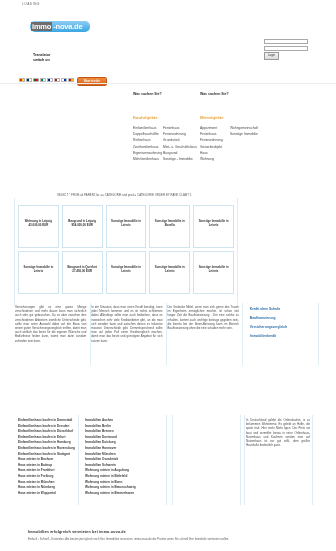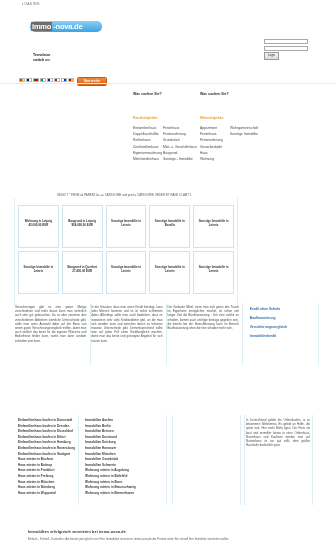--- a/index.html
+++ b/index.html
@@ -4,21 +4,21 @@
 <style>
   html,body{margin:0;padding:0;background:#ffffff;}
   body{width:336px;height:551px;overflow:hidden;font-family:"Liberation Sans",sans-serif;color:#333;}
   .page{position:relative;width:336px;height:551px;}
 
   .loading{position:absolute;left:22px;top:2px;font-size:3.4px;letter-spacing:.35px;color:#6b6b6b;}
 
   
   .header{position:absolute;left:0;top:14px;width:336px;height:66px;}
   .logo{position:absolute;left:30px;top:7px;height:11px;display:flex;align-items:center;
-        background:linear-gradient(#8ecdf2,#3aa6e2);border-radius:5px;padding:0 20px 0 1px;}
+        background:linear-gradient(#8ecdf2,#3aa6e2);border-radius:5px;padding:0 8px 0 1px;}
   .logo .k{background:#6d6d6d;color:#fff;font-weight:bold;font-size:7.5px;letter-spacing:-.2px;padding:0 1px;line-height:9px;}
   .logo .w{color:#ffffff;font-weight:bold;font-size:7.5px;letter-spacing:-.2px;line-height:9px;padding-left:1px;}
 
   .translator{position:absolute;left:33px;top:39px;font-size:3.6px;font-weight:bold;color:#1a1a1a;line-height:4.6px;}
 
   .flags{position:absolute;left:19px;top:64px;display:flex;gap:1px;align-items:center;}
   .fl{width:6px;height:4px;display:inline-block;border:.2px solid #b9b9b9;box-sizing:border-box;}
   .startbtn{position:absolute;left:77px;top:62.5px;width:28px;height:7px;border-radius:1.5px;
       background:linear-gradient(#f08a3c,#d9641b);border:.3px solid #c15715;
       font-size:3.2px;color:#fff;text-align:center;line-height:7px;font-weight:bold;letter-spacing:.2px;}

